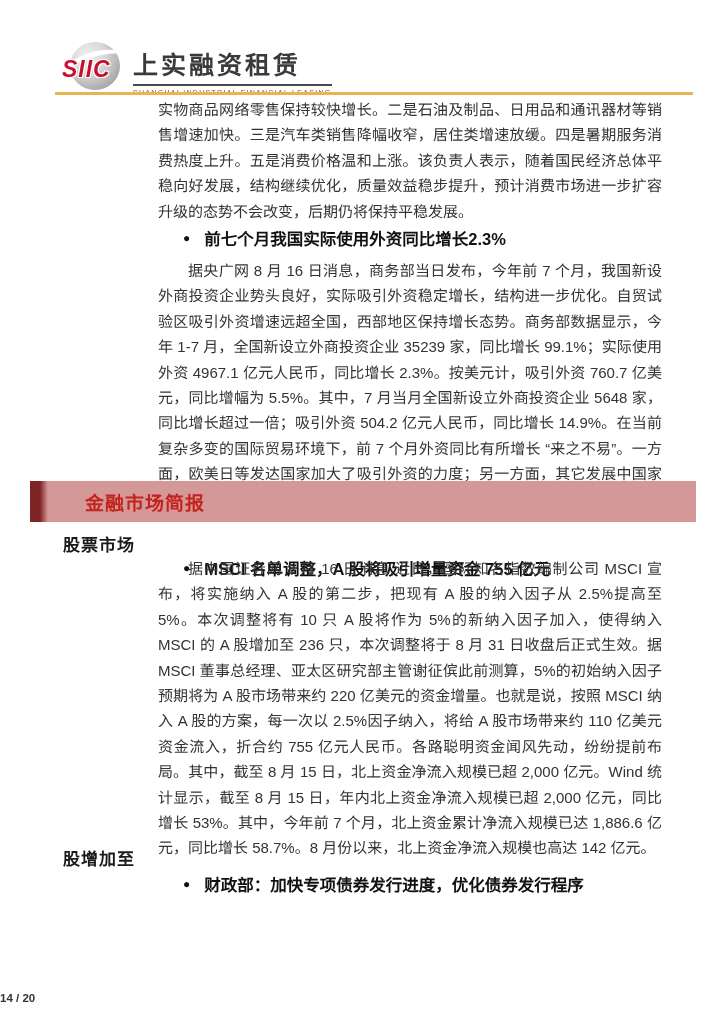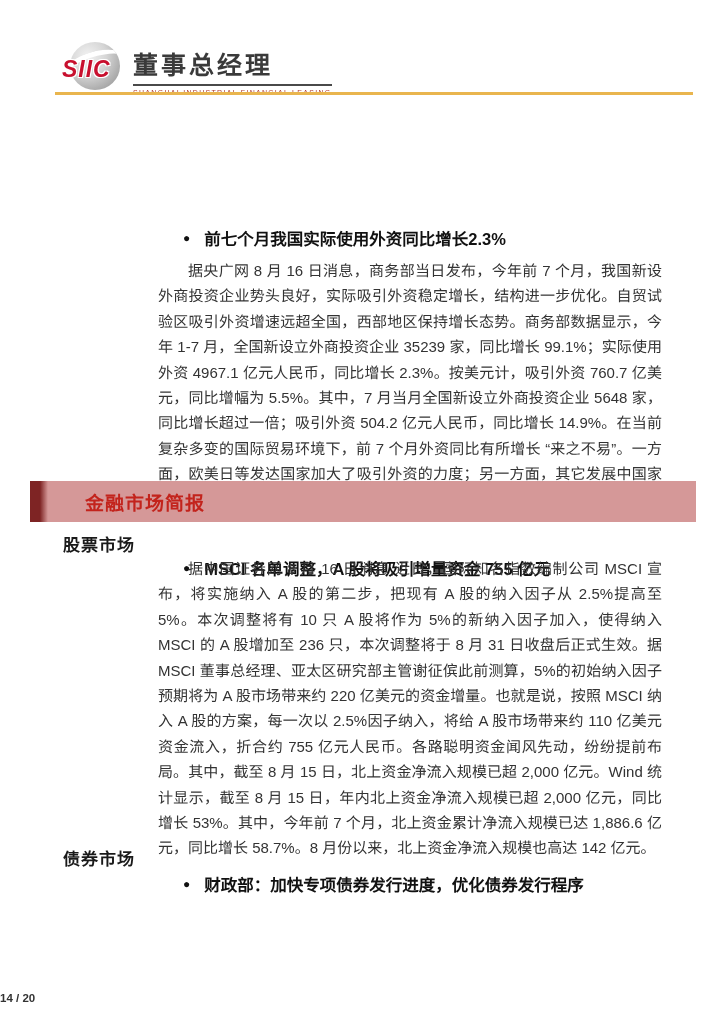--- a/index.html
+++ b/index.html
@@ -85,45 +85,46 @@
   #para4{top:901px;}
 </style>
 </head>
 <body>
 
 <div class="page">
 
   <div class="logo-globe"></div>
   <div class="logo-siic">SIIC</div>
   <div class="logo-text">
-    <div class="logo-cn">董事总经理</div>
+    <div class="logo-cn">上实融资租赁</div>
     <div class="logo-en">SHANGHAI INDUSTRIAL FINANCIAL LEASING</div>
   </div>
   <div class="gold-rule"></div>
 
+  <div class="para" id="para1">实物商品网络零售保持较快增长。二是石油及制品、日用品和通讯器材等销售增速加快。三是汽车类销售降幅收窄，居住类增速放缓。四是暑期服务消费热度上升。五是消费价格温和上涨。该负责人表示，随着国民经济总体平稳向好发展，结构继续优化，质量效益稳步提升，预计消费市场进一步扩容升级的态势不会改变，后期仍将保持平稳发展。</div>
 
   <div class="news-head" id="head1">
     <span class="bullet">●</span>
     <span>前七个月我国实际使用外资同比增长2.3%</span>
   </div>
   <div class="para indent" id="para2">据央广网 8 月 16 日消息，商务部当日发布，今年前 7 个月，我国新设外商投资企业势头良好，实际吸引外资稳定增长，结构进一步优化。自贸试验区吸引外资增速远超全国，西部地区保持增长态势。商务部数据显示，今年 1-7 月，全国新设立外商投资企业 35239 家，同比增长 99.1%；实际使用外资 4967.1 亿元人民币，同比增长 2.3%。按美元计，吸引外资 760.7 亿美元，同比增幅为 5.5%。其中，7 月当月全国新设立外商投资企业 5648 家，同比增长超过一倍；吸引外资 504.2 亿元人民币，同比增长 14.9%。在当前复杂多变的国际贸易环境下，前 7 个月外资同比有所增长 “来之不易”。一方面，欧美日等发达国家加大了吸引外资的力度；另一方面，其它发展中国家和一些新兴经济体，在劳动力、土地、原材料等方面有更多的优势。</div>
 
   <div class="banner">
     <span class="banner-title">金融市场简报</span>
   </div>
 
   <div class="subsection" id="sub-stock">股票市场</div>
 
   <div class="news-head" id="head2">
     <span class="bullet">●</span>
     <span>MSCI 名单调整，A 股将吸引增量资金 755 亿元</span>
   </div>
   <div class="para indent" id="para3">据中国证券网 8 月 16 日消息,近日，国际知名指数编制公司 MSCI 宣布，将实施纳入 A 股的第二步，把现有 A 股的纳入因子从 2.5%提高至 5%。本次调整将有 10 只 A 股将作为 5%的新纳入因子加入，使得纳入 MSCI 的 A 股增加至 236 只，本次调整将于 8 月 31 日收盘后正式生效。据 MSCI 董事总经理、亚太区研究部主管谢征傧此前测算，5%的初始纳入因子预期将为 A 股市场带来约 220 亿美元的资金增量。也就是说，按照 MSCI 纳入 A 股的方案，每一次以 2.5%因子纳入，将给 A 股市场带来约 110 亿美元资金流入，折合约 755 亿元人民币。各路聪明资金闻风先动，纷纷提前布局。其中，截至 8 月 15 日，北上资金净流入规模已超 2,000 亿元。Wind 统计显示，截至 8 月 15 日，年内北上资金净流入规模已超 2,000 亿元，同比增长 53%。其中，今年前 7 个月，北上资金累计净流入规模已达 1,886.6 亿元，同比增长 58.7%。8 月份以来，北上资金净流入规模也高达 142 亿元。</div>
 
-  <div class="subsection" id="sub-bond">债券市场</div>
+  <div class="subsection" id="sub-bond">股增加至</div>
 
   <div class="news-head" id="head3">
     <span class="bullet">●</span>
     <span>财政部：加快专项债券发行进度，优化债券发行程序</span>
   </div>
 
   <div class="footer">14 / 20</div>
 
 </div>
 

